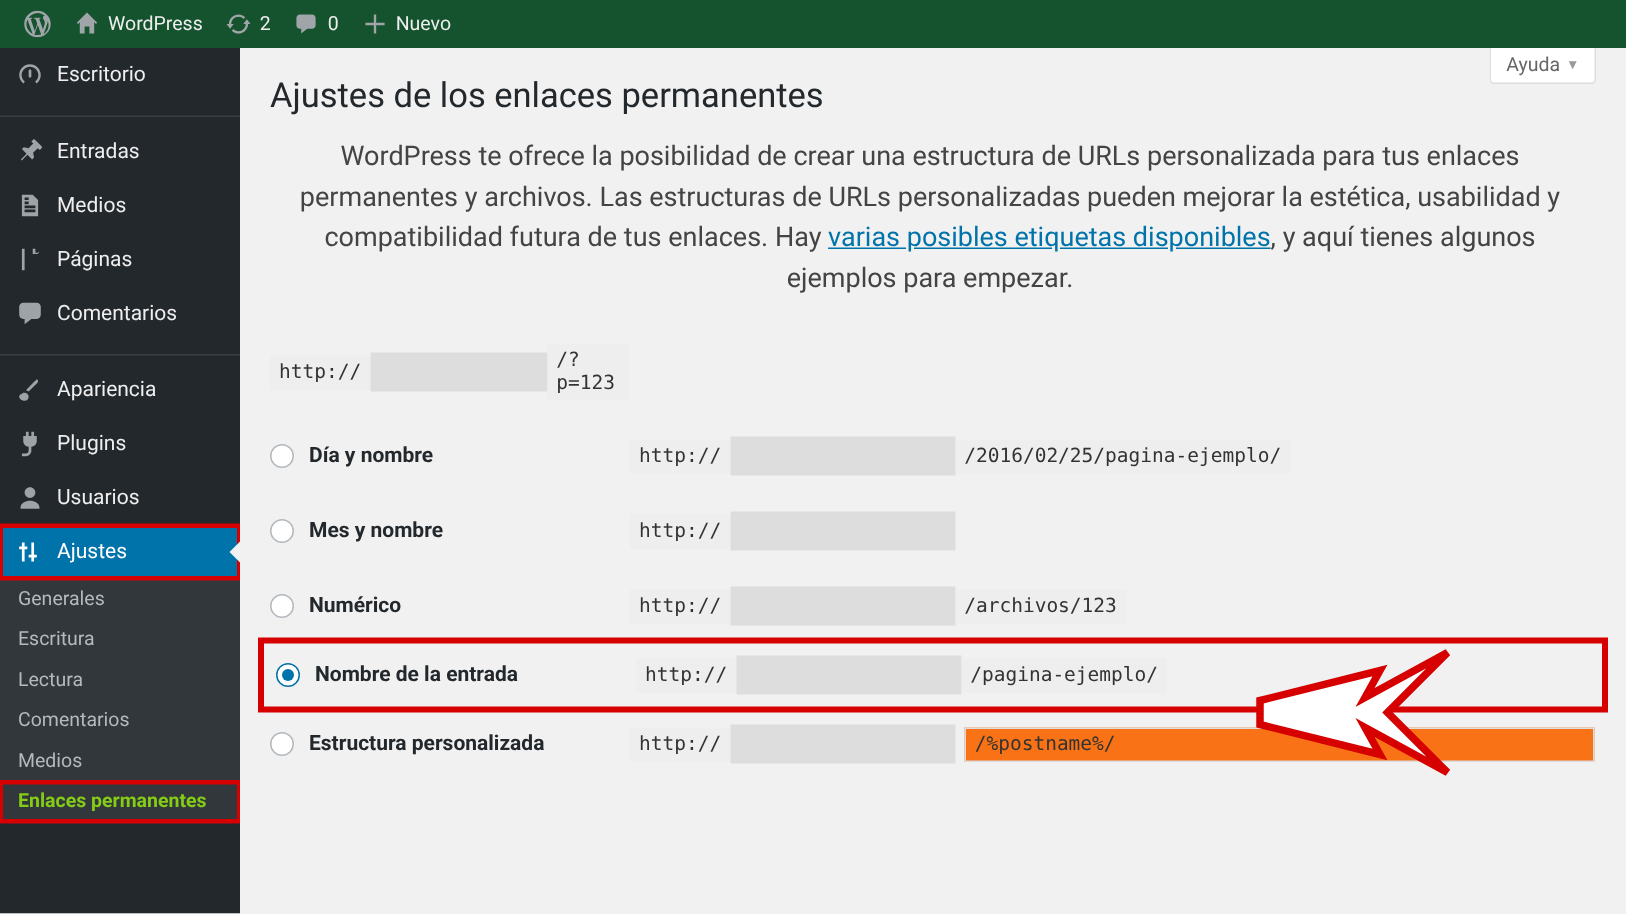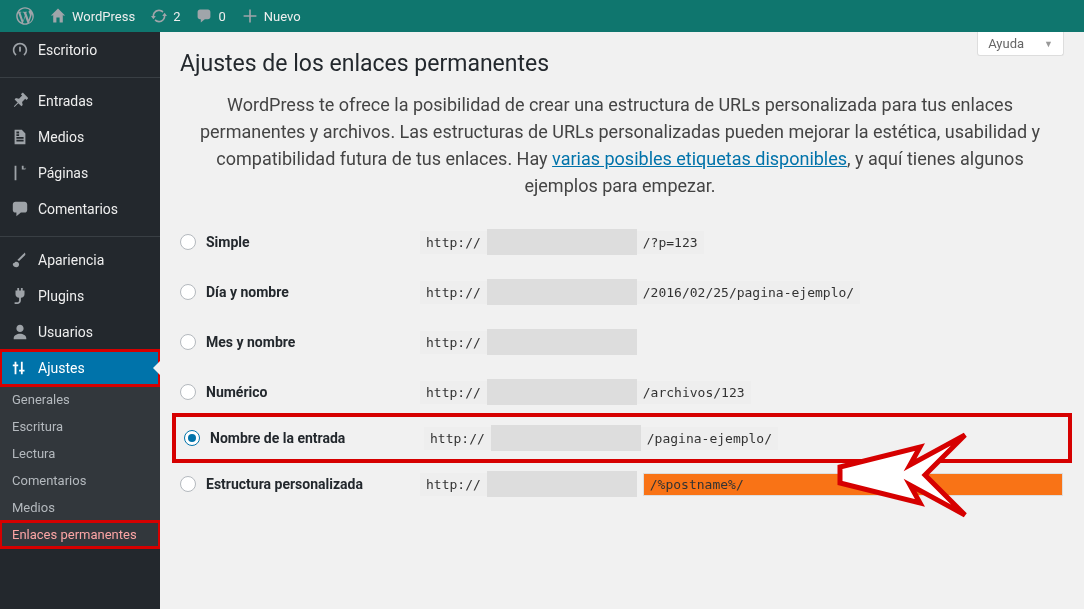--- a/index.html
+++ b/index.html
@@ -9,21 +9,21 @@
       color: #444;
       background: #f1f1f1;
       width: 1084px;
       height: 609px;
       overflow: hidden;
       position: relative;
     }
     
     .adminbar {
       height: 32px;
-      background: #0f766e;
+      background: #14532d;
       color: #eee;
       display: flex;
       align-items: center;
       padding: 0 8px;
       font-size: 13px;
     }
     .adminbar > div { display: flex; align-items: center; height: 100%; padding: 0 8px; cursor: pointer; }
     .adminbar svg { fill: #a0a5aa; }
     .adminbar .ab-txt { color: #eee; margin-left: 6px; }
     .adminbar .ab-icon { display:inline-flex; align-items:center; }
@@ -63,21 +63,21 @@
       border: 8px solid transparent;
       border-right-color: #f1f1f1;
     }
     .submenu { background:#32373c; }
     .submenu .sub-item {
       padding: 6px 12px;
       font-size: 13px;
       color: #b4b9be;
       cursor: pointer;
     }
-    .submenu .sub-item.sub-current { color:#fca5a5; font-weight:400; }
+    .submenu .sub-item.sub-current { color:#84cc16; font-weight:700; }
     .highlight-box { outline: 3px solid #d60000; outline-offset: -2px; }
     
     .content {
       position: absolute;
       top: 32px;
       left: 160px;
       right: 0;
       bottom: 0;
       background: #f1f1f1;
       padding: 10px 20px 20px 20px;
@@ -88,21 +88,21 @@
       top: 32px;
       right: 20px;
       background: #fff;
       border: 1px solid #ddd;
       border-top: none;
       border-radius: 0 0 3px 3px;
       padding: 4px 10px;
       font-size: 13px;
       color: #666;
       cursor: pointer;
-      display:flex; align-items:center;gap:16px;
+      display:flex; align-items:center;
     }
     .help-btn .tri { margin-left: 4px; font-size: 9px; color:#999; }
     h1 { font-size: 23px; font-weight: 400; color:#23282d; margin: 8px 0 14px; }
     p.intro { font-size: 18px; color:#444; max-width: 880px; margin-bottom: 18px; line-height: 1.5; text-align: center; }
     p.intro a { color: #0073aa; text-decoration: underline; }
     h2 { font-size: 16px; font-weight: 600; color:#23282d; margin: 10px 0 16px; }
     .opt-row {
       display: grid;
       grid-template-columns: 240px 1fr;
       align-items: center;
@@ -272,24 +272,20 @@
   </div>
 
 <div class="content">
   <h1>Ajustes de los enlaces permanentes</h1>
   <p class="intro">
     <span>WordPress te ofrece la posibilidad de crear una estructura de URLs personalizada para tus enlaces permanentes y archivos. Las estructuras de URLs personalizadas pueden mejorar la estética, usabilidad y compatibilidad futura de tus enlaces. Hay </span><a href="#">varias posibles etiquetas disponibles</a><span>, y aquí tienes algunos ejemplos para empezar.</span>
   </p>
 
   <div id="options">
       <div class="opt-row">
-        <label class="lbl">
-          <span class="radio"></span>
-          <span>Simple</span>
-        </label>
         <div class="url-sample">
           <span class="code-part">http://</span>
           <span class="domain-gap"></span>
           <span class="code-part">/?p=123</span>
         </div>
       </div>
       <div class="opt-row">
         <label class="lbl">
           <span class="radio"></span>
           <span>Día y nombre</span>

